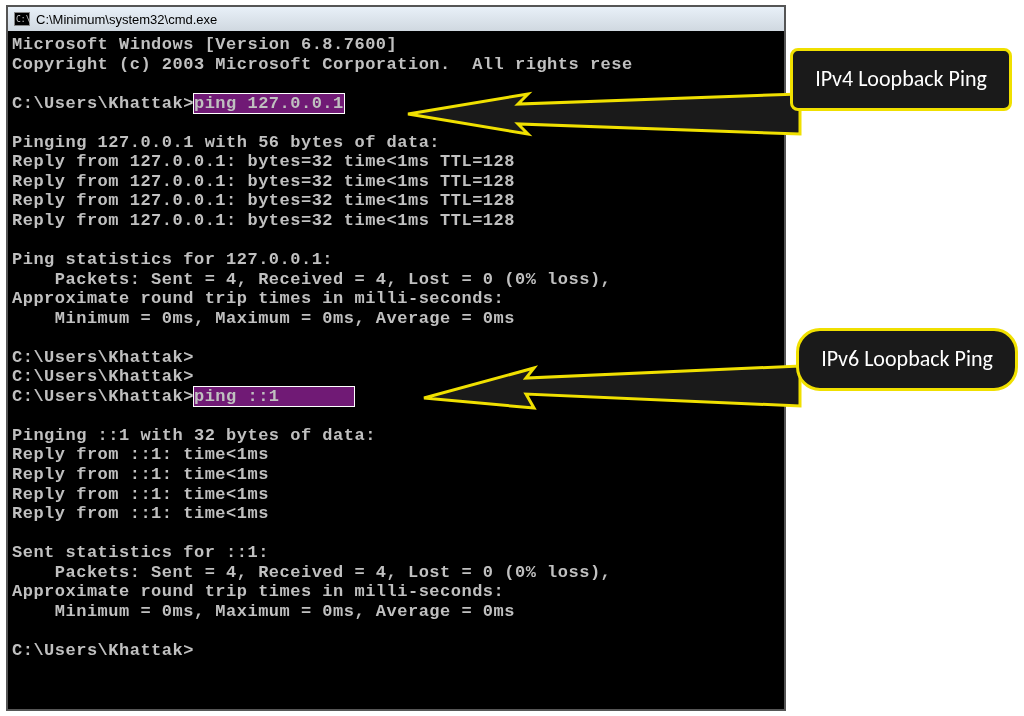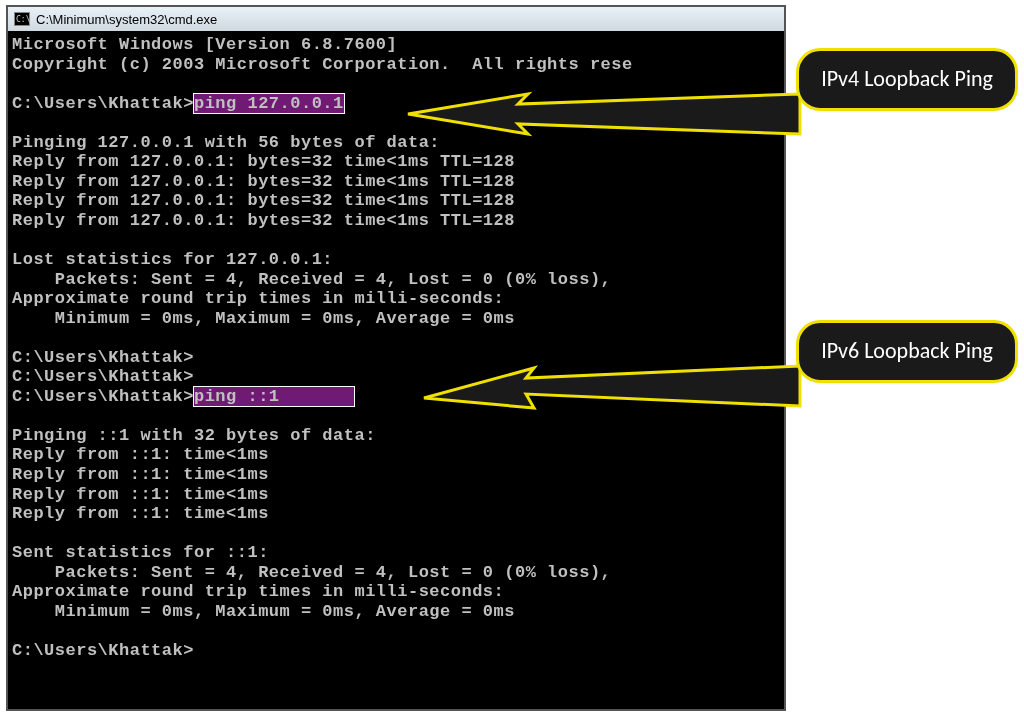--- a/index.html
+++ b/index.html
@@ -70,24 +70,25 @@
       border: 3px solid #f0e000;
       border-radius: 24px;
       color: #ffffff;
       font-family: Calibri, 'Segoe UI', sans-serif;
       font-size: 22px;
       text-align: center;
       line-height: 1.3;
     }
     .callout-1 {
       top: 48px;
-      right: 6px;
+      right: 12px;
+      border-radius: 8px;
     }
     .callout-2 {
-      top: 320px;
+      top: 328px;
       right: 6px;
     }
     .arrow {
       position: absolute;
       overflow: visible;
     }
     .arrow-1 {
       left: 408px;
       top: 84px;
       width: 392px;
@@ -114,21 +115,21 @@
 <span>Copyright (c) 2003 Microsoft Corporation.  All rights rese</span>
 <span></span>
 <span>C:\Users\Khattak&gt;</span><span class="highlight">ping 127.0.0.1</span>
 <span></span>
 <span>Pinging 127.0.0.1 with 56 bytes of data:</span>
 <span>Reply from 127.0.0.1: bytes=32 time&lt;1ms TTL=128</span>
 <span>Reply from 127.0.0.1: bytes=32 time&lt;1ms TTL=128</span>
 <span>Reply from 127.0.0.1: bytes=32 time&lt;1ms TTL=128</span>
 <span>Reply from 127.0.0.1: bytes=32 time&lt;1ms TTL=128</span>
 <span></span>
-<span>Lost statistics for 127.0.0.1:</span>
+<span>Ping statistics for 127.0.0.1:</span>
 <span>    Packets: Sent = 4, Received = 4, Lost = 0 (0% loss),</span>
 <span>Approximate round trip times in milli-seconds:</span>
 <span>    Minimum = 0ms, Maximum = 0ms, Average = 0ms</span>
 <span></span>
 <span>C:\Users\Khattak&gt;</span>
 <span>C:\Users\Khattak&gt;</span>
 <span>C:\Users\Khattak&gt;</span><span class="highlight">ping ::1       </span>
 <span></span>
 <span>Pinging ::1 with 32 bytes of data:</span>
 <span>Reply from ::1: time&lt;1ms</span>

